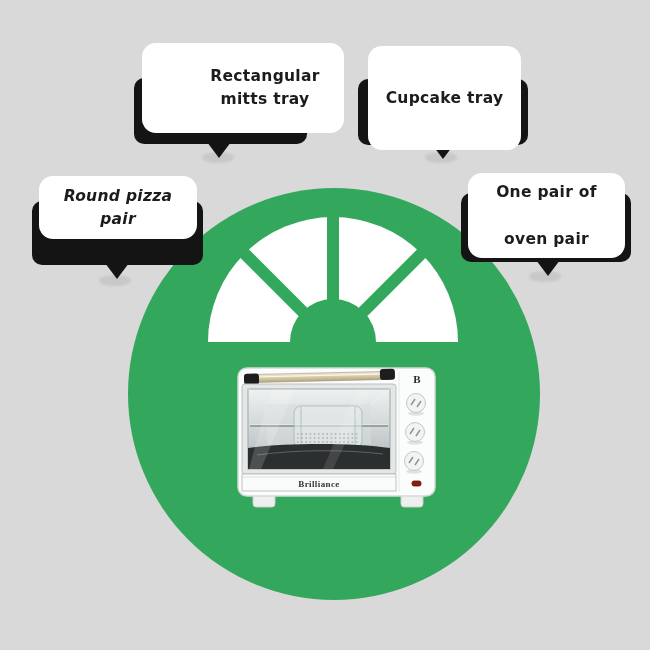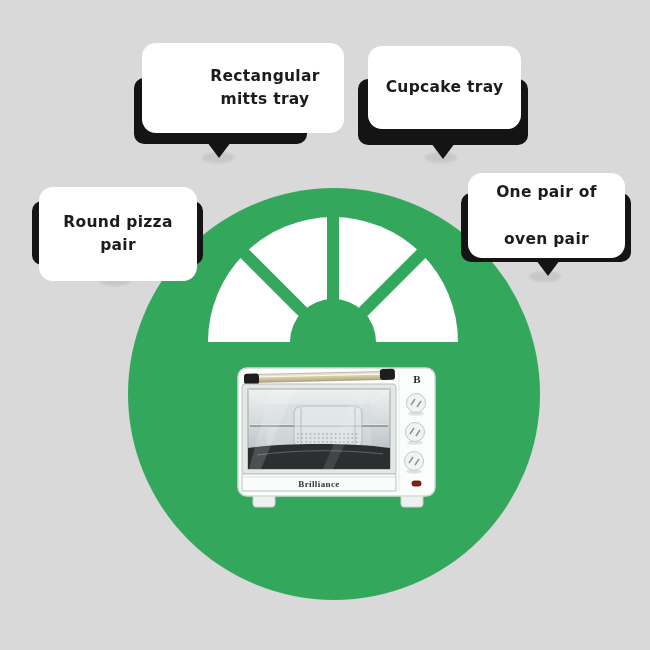--- a/index.html
+++ b/index.html
@@ -69,28 +69,28 @@
   .c1 .bubble-back  { left: 0; top: 35px; width: 173px; height: 66px; }
   .c1 .bubble-tail  { left: 73px; top: 99px; }
   .c1 .tail-shadow  { left: 68px; top: 109px; }
   .c1 .bubble-front { left: 8px; top: 0; width: 158px; height: 90px; padding-left: 44px; }
 
   
   .c2 { left: 358px; top: 46px; width: 170px; height: 122px; }
   .c2 .bubble-back  { left: 0; top: 33px; width: 170px; height: 66px; }
   .c2 .bubble-tail  { left: 73px; top: 97px; }
   .c2 .tail-shadow  { left: 67px; top: 106px; }
-  .c2 .bubble-front { left: 10px; top: 0; width: 153px; height: 83px; }
+  .c2 .bubble-front { left: 10px; top: 0; width: 153px; height: 104px; }
 
   
   .c3 { left: 32px; top: 171px; width: 171px; height: 120px; }
   .c3 .bubble-back  { left: 0; top: 30px; width: 171px; height: 64px; }
   .c3 .bubble-tail  { left: 73px; top: 92px; }
   .c3 .tail-shadow  { left: 67px; top: 104px; }
-  .c3 .bubble-front { left: 7px; top: 16px; width: 158px; height: 94px; }
+  .c3 .bubble-front { left: 7px; top: 5px; width: 158px; height: 63px; font-style: italic; }
 
   
   .c4 { left: 461px; top: 165px; width: 170px; height: 120px; }
   .c4 .bubble-back  { left: 0; top: 28px; width: 170px; height: 69px; }
   .c4 .bubble-tail  { left: 75px; top: 95px; }
   .c4 .tail-shadow  { left: 68px; top: 106px; }
   .c4 .bubble-front { left: 7px; top: 8px; width: 157px; height: 85px; gap: 24px; }
 
   .oven-brand-text {
     font-family: "Liberation Serif", "DejaVu Serif", serif;

